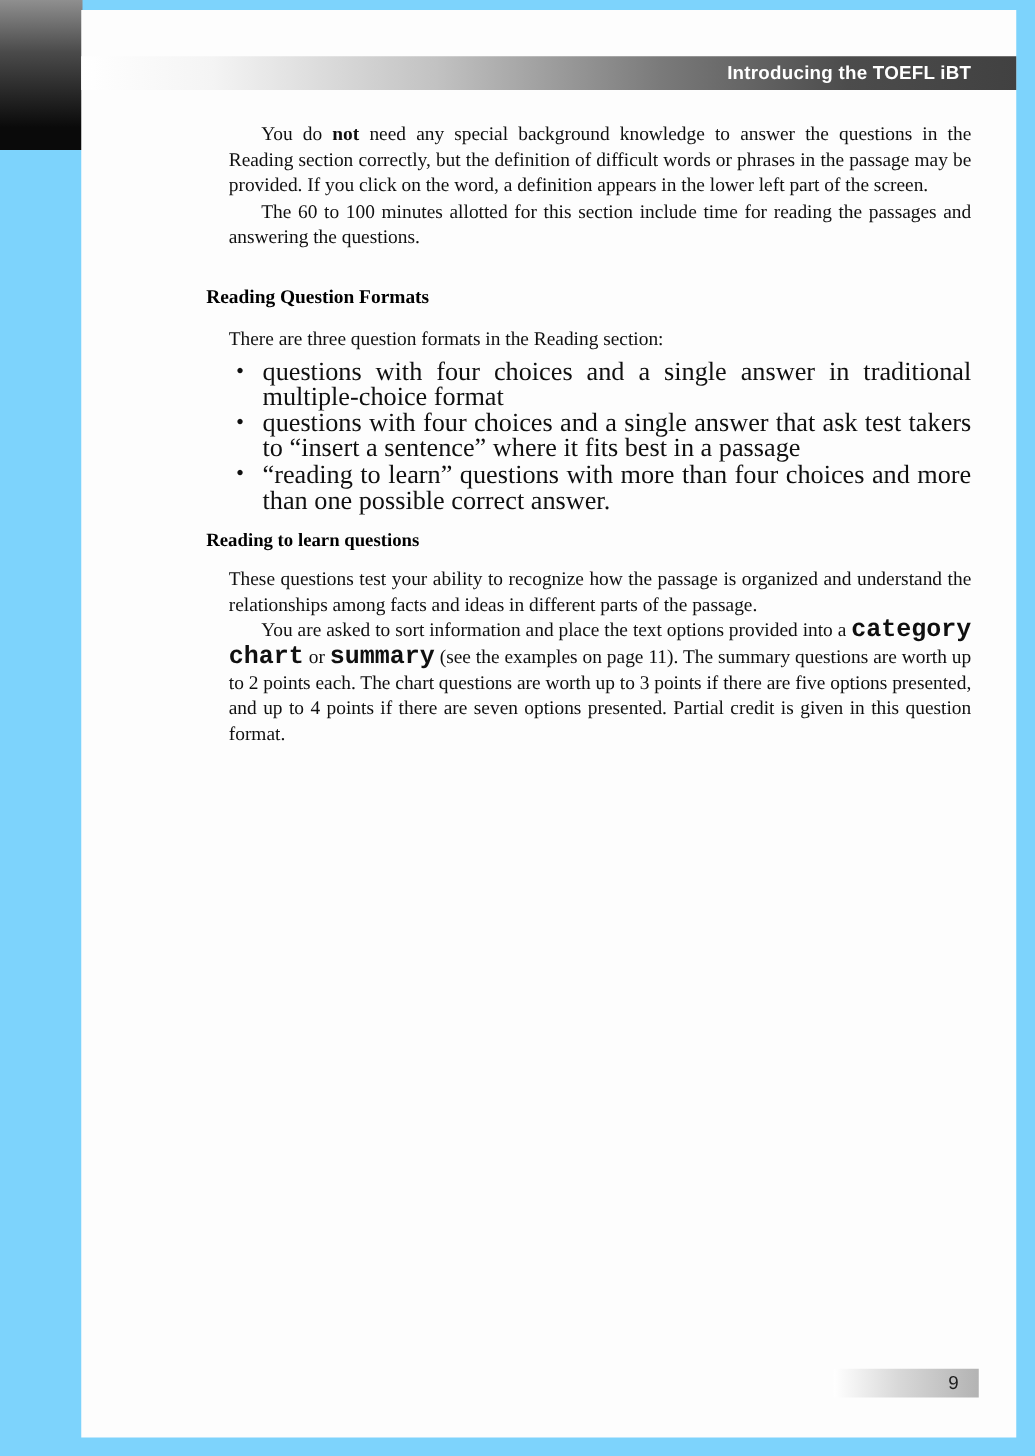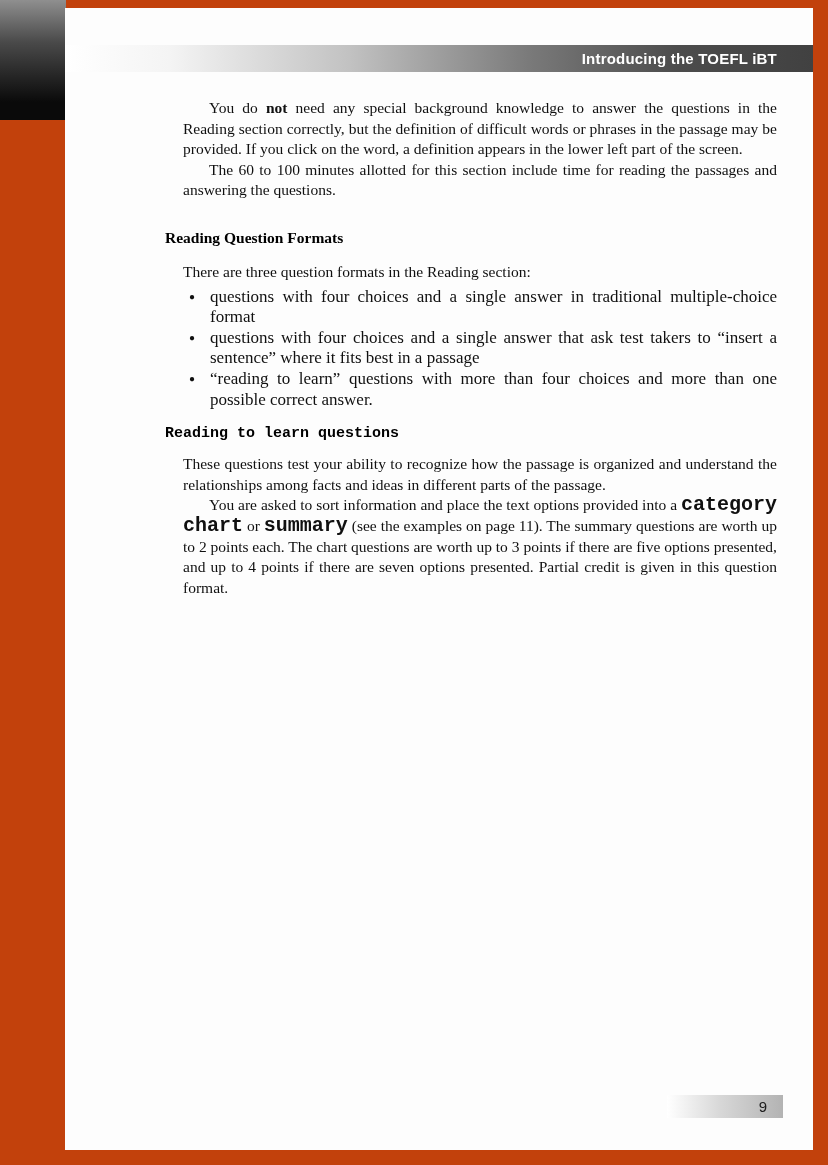--- a/index.html
+++ b/index.html
@@ -4,21 +4,21 @@
 <style>
   * { box-sizing: border-box; }
   html, body { margin: 0; padding: 0; }
   body {
     width: 828px; height: 1165px;
     background: #050505;
     position: relative;
     font-family: "Liberation Serif", serif;
     overflow: hidden;
   }
-  .backdrop { position: absolute; inset: 0; background: #c2410c; }
+  .backdrop { position: absolute; inset: 0; background: #7dd3fc; }
   .corner-glow {
     position: absolute; left: 0; top: 0; width: 66px; height: 120px;
     background: linear-gradient(to bottom, #8f8f8f 0%, #4a4a4a 35%, #0a0a0a 85%);
   }
   .page {
     position: absolute; left: 65px; top: 8px;
     width: 748px; height: 1142px;
     background: #fdfdfd;
     color: #101010;
   }
@@ -52,28 +52,28 @@
     font-weight: bold; font-size: 15.5px; color: #000;
     margin: 28px 36px 11px 100px;
   }
   .lead { margin-bottom: 4px; margin-top: 15px; }
   .bullets { list-style: none; margin: 4px 36px 0 118px; padding: 0; }
   .bullet-item { display: flex; }
   .bullet-glyph {
     flex: none; width: 27px; padding-left: 6px;
     font-size: 10px; line-height: 20.6px; color: #101010;
   }
-  .bullet-text { flex: 1; text-align: justify; font-size: 17px; line-height: 20.6px; }
+  .bullet-text { flex: 1; text-align: justify; font-size: 21px; line-height: 20.6px; }
   .features-heading {
     font-family: "Liberation Sans", sans-serif;
     font-weight: bold; font-size: 19.5px; color: #000;
     margin: 28px 36px 0 55px;
   }
   .sub-heading {
-    font-family: Liberation Mono, monospace;
+    font-family: Liberation Serif, serif;
     font-weight: bold; font-size: 15px; color: #000;
     margin: 15px 36px 12px 100px;
   }
   .footer-bar {
     position: absolute; right: 30px; bottom: 32px;
     width: 116px; height: 23px;
     background: linear-gradient(to right, #ffffff 0%, #d8d8d8 45%, #b3b3b3 100%);
     display: flex; align-items: center; justify-content: flex-end;
     padding-right: 16px;
   }

